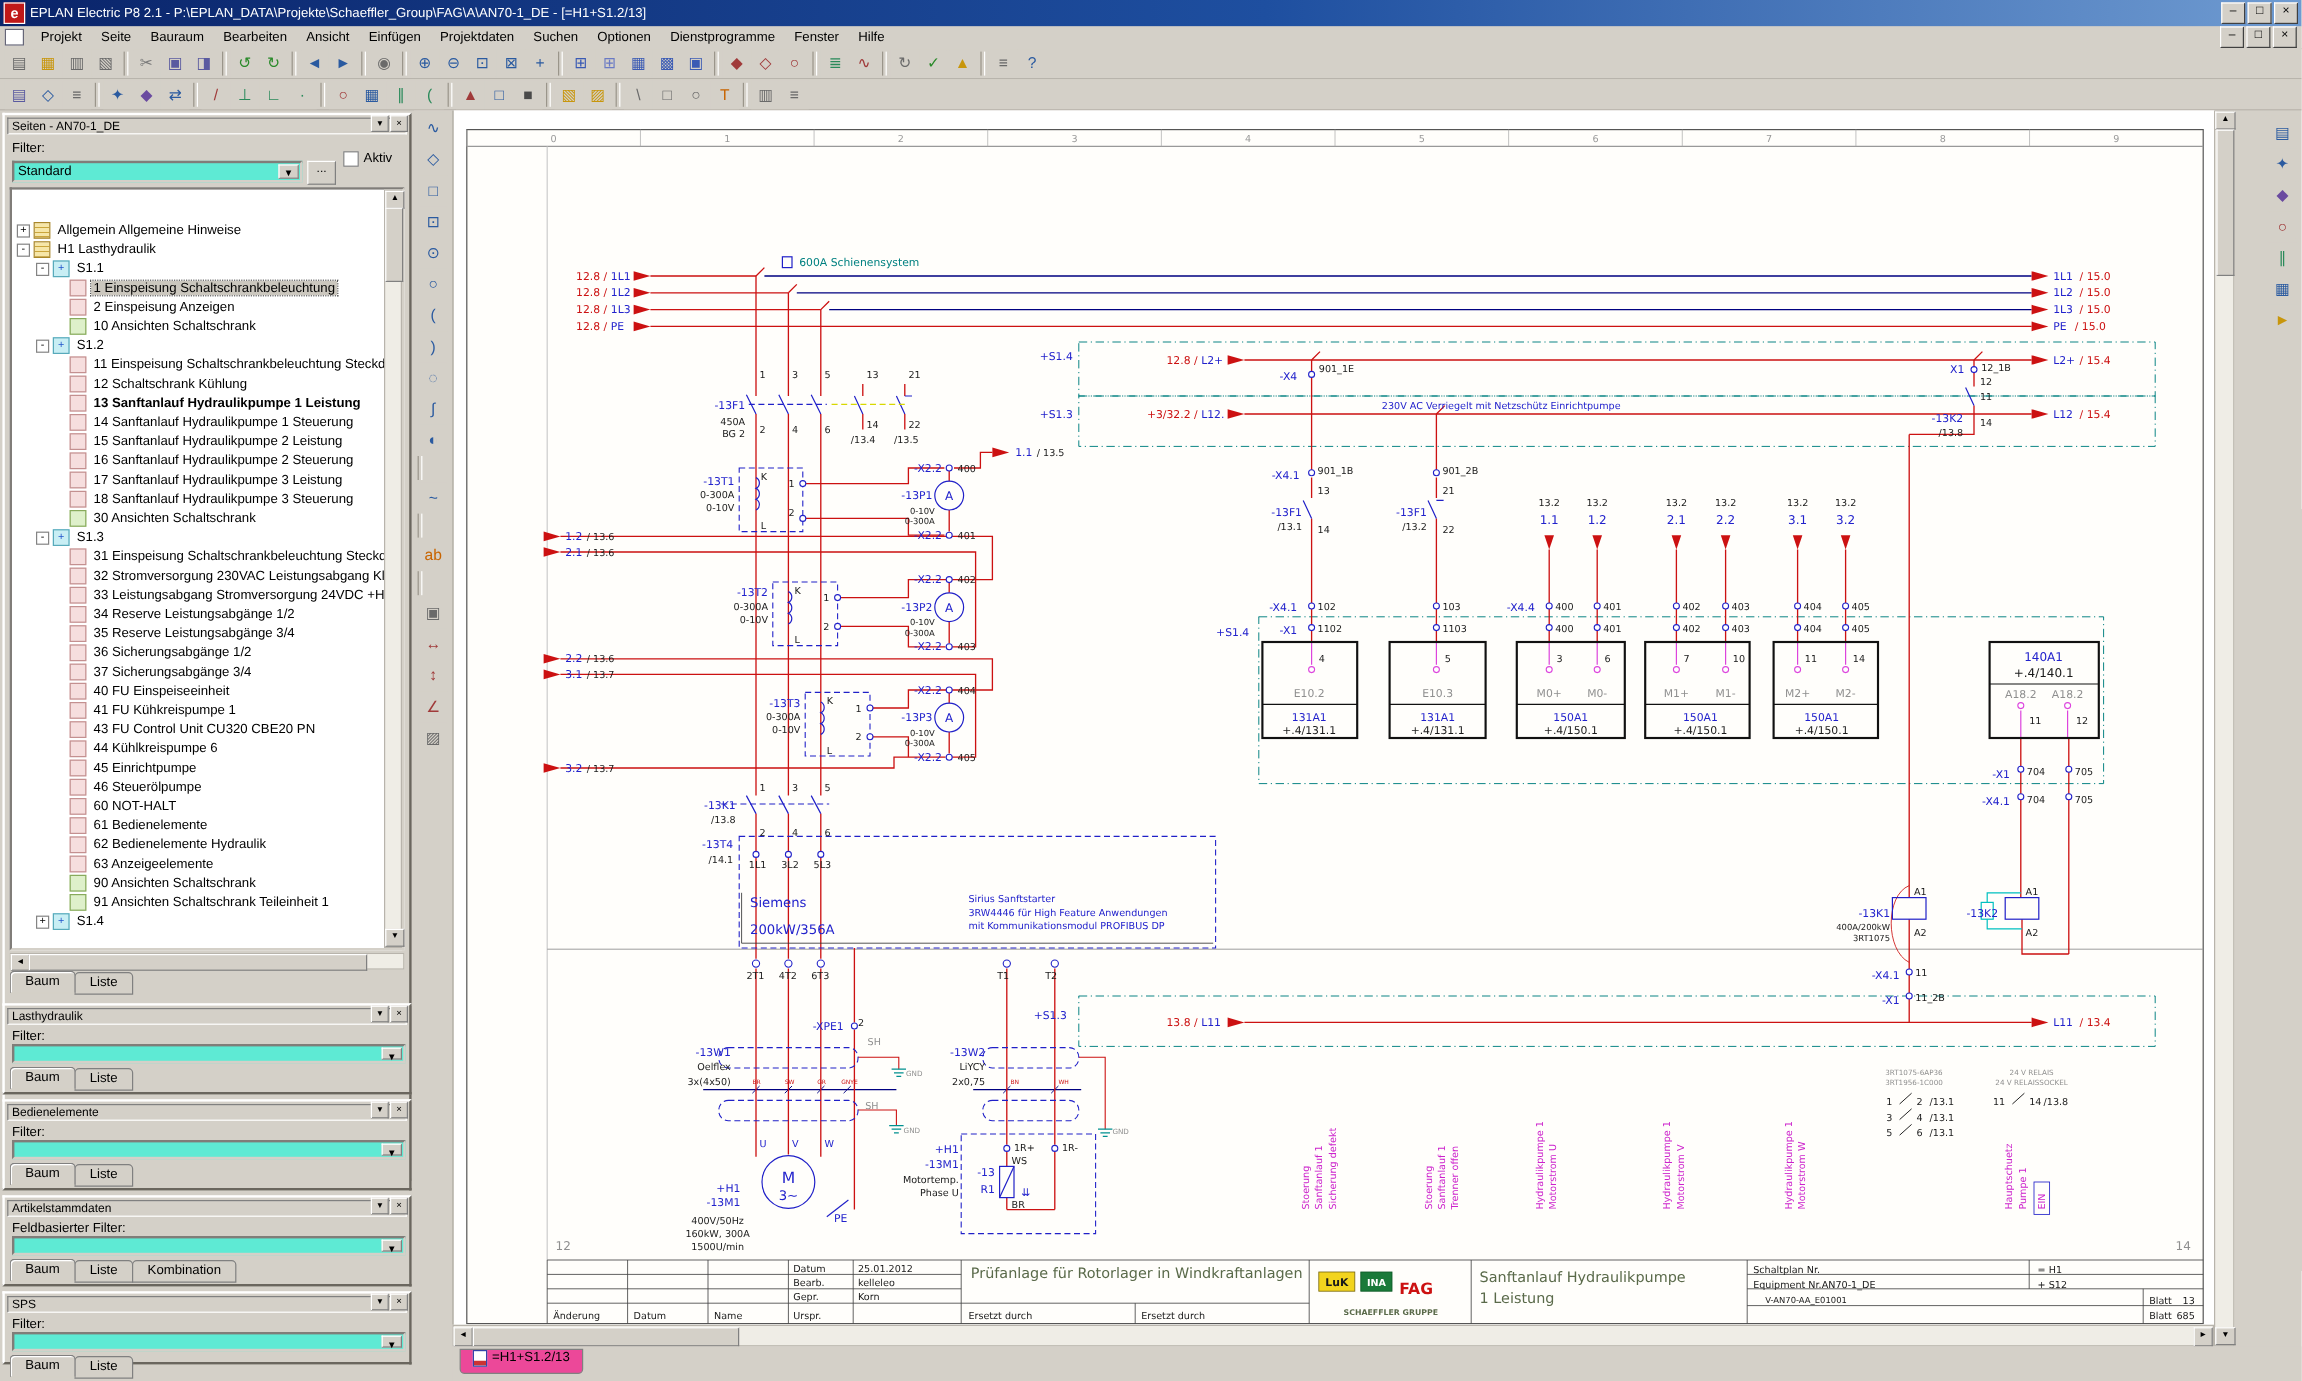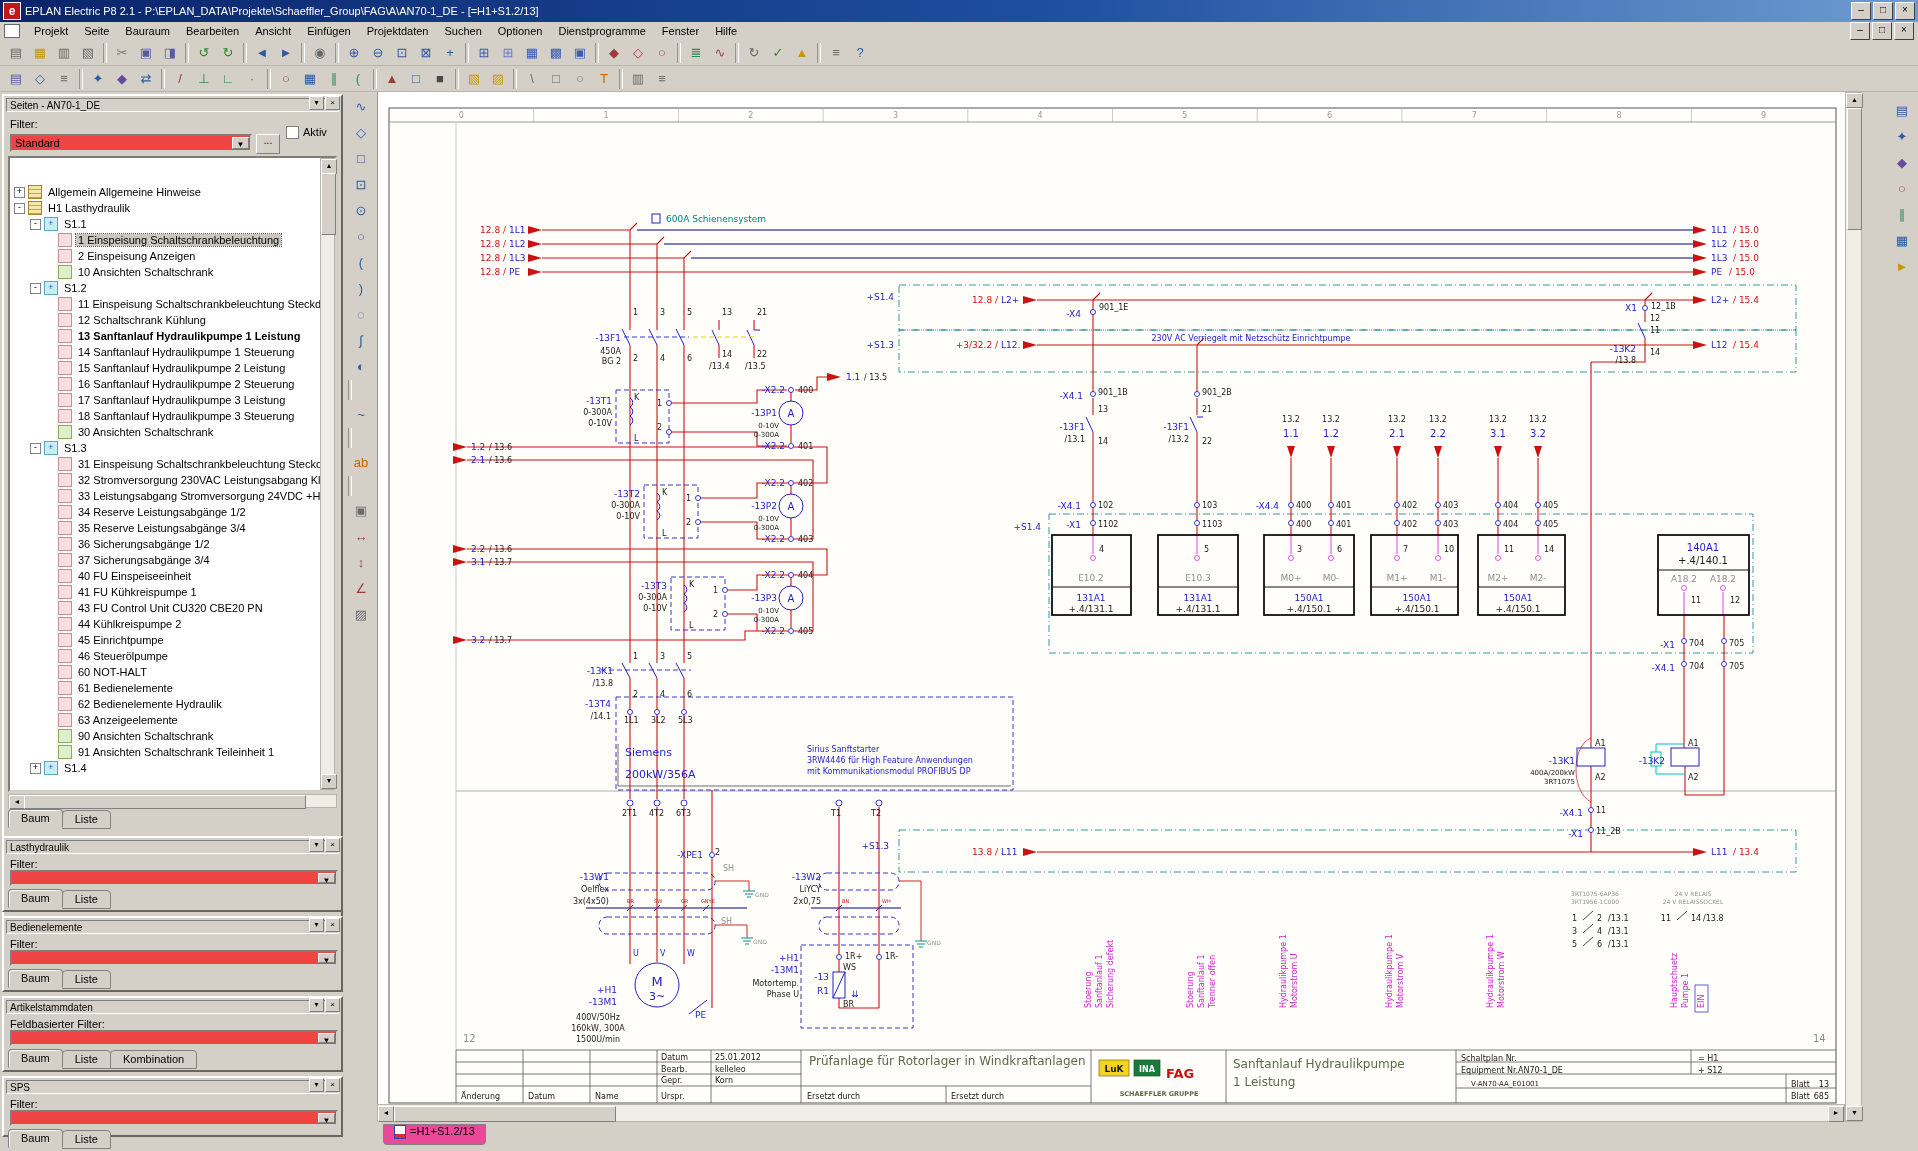--- a/index.html
+++ b/index.html
@@ -31,21 +31,21 @@
   .rtoolbar .tbtn{margin:2px auto}
   
   .panel{position:absolute;left:2px;width:341px;background:#d4d0c8;
     border:2px solid;border-color:#fff #6a665e #6a665e #fff;box-sizing:border-box}
   .ptitle{position:absolute;left:2px;right:2px;top:2px;height:14px;background:#d4d0c8;
     border:1px solid;border-color:#808080 #fff #fff #808080;font-size:10px;padding:1px 3px;box-sizing:border-box}
   .ptbtns{position:absolute;right:1px;top:0px;display:flex;gap:1px}
   .ptbtn{width:13px;height:12px;font-size:8px;line-height:11px;text-align:center;background:#d4d0c8;
     border:1px solid;border-color:#fff #808080 #808080 #fff}
   .plabel{position:absolute;left:6px;font-size:11px}
-  .combo{position:absolute;background:#ef4444;border:2px inset #d4d0c8;box-sizing:border-box;
+  .combo{position:absolute;background:#5eead4;border:2px inset #d4d0c8;box-sizing:border-box;
     font-size:11px;padding:1px 3px;display:flex;align-items:center}
   .cbarrow{position:absolute;right:1px;top:1px;bottom:1px;width:15px;background:#d4d0c8;
     border:1px solid;border-color:#fff #808080 #808080 #fff;text-align:center;font-size:8px;line-height:13px}
   .sqbtn{position:absolute;background:#d4d0c8;border:1px solid;border-color:#fff #808080 #808080 #fff;
     text-align:center;font-size:10px}
   .chk{position:absolute;display:flex;gap:4px;align-items:flex-start;font-size:11px}
   .chkbox{width:11px;height:11px;background:#fff;border:1px solid #808080}
   .tabsrow{position:absolute;left:4px;display:flex}
   .ptab{padding:2px 12px 3px;border:1px solid #808080;background:#d4d0c8;font-size:11px;
     border-radius:4px 4px 0 0;margin-right:-1px}
@@ -377,21 +377,21 @@
         <span class="lbl">41 FU Kühkreispumpe 1</span>
       </div>
       <div class="trow">
         <span style="display: inline-block; width: 48px; flex: 0 0 auto;"></span>
         <span class="tico ico-page"></span>
         <span class="lbl">43 FU Control Unit CU320 CBE20 PN</span>
       </div>
       <div class="trow">
         <span style="display: inline-block; width: 48px; flex: 0 0 auto;"></span>
         <span class="tico ico-page"></span>
-        <span class="lbl">44 Kühlkreispumpe 2</span>
+        <span class="lbl">44 Kühlkreispumpe 6</span>
       </div>
       <div class="trow">
         <span style="display: inline-block; width: 48px; flex: 0 0 auto;"></span>
         <span class="tico ico-page"></span>
         <span class="lbl">45 Einrichtpumpe</span>
       </div>
       <div class="trow">
         <span style="display: inline-block; width: 48px; flex: 0 0 auto;"></span>
         <span class="tico ico-page"></span>
         <span class="lbl">46 Steuerölpumpe</span>

